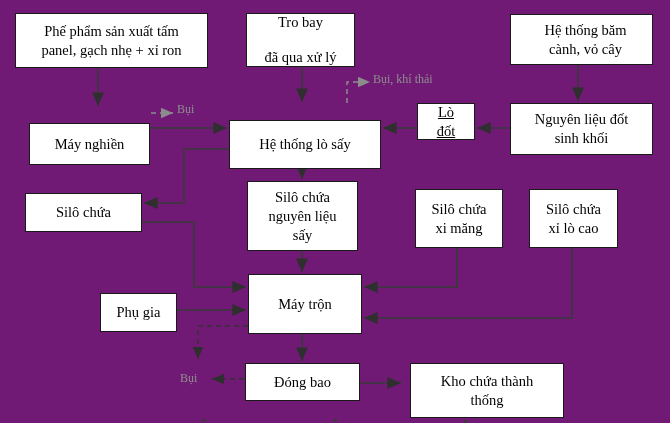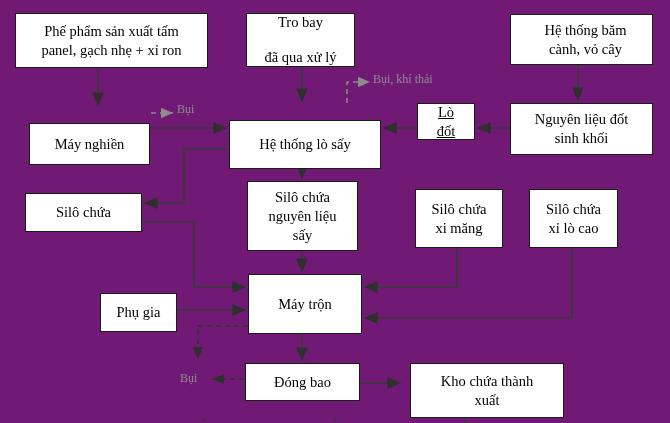--- a/index.html
+++ b/index.html
@@ -119,21 +119,21 @@
   <div class="node" style="left:248px;top:274px;width:114px;height:60px;">
     <div>Máy trộn</div>
   </div>
 
   <div class="node" style="left:245px;top:363px;width:115px;height:38px;">
     <div>Đóng bao</div>
   </div>
 
   <div class="node" style="left:388px;top:363px;width:154px;height:55px;margin-left:22px;">
     <div>Kho chứa thành</div>
-    <div>xuất</div>
+    <div>thống</div>
   </div>
 
   <div class="flow-label" style="left:177px;top:102px;">Bụi</div>
   <div class="flow-label" style="left:373px;top:72px;">Bụi, khí thải</div>
   <div class="flow-label" style="left:180px;top:371px;">Bụi</div>
 
   <div class="cutmark" style="left:202px;top:419px;"></div>
   <div class="cutmark" style="left:334px;top:419px;"></div>
   <div class="cutmark" style="left:464px;top:420px;"></div>
 

